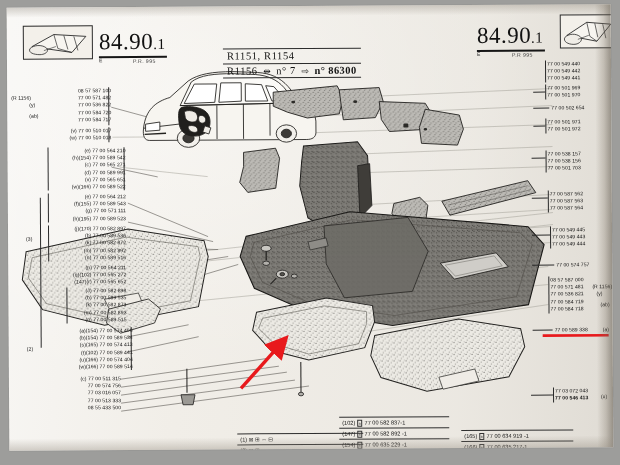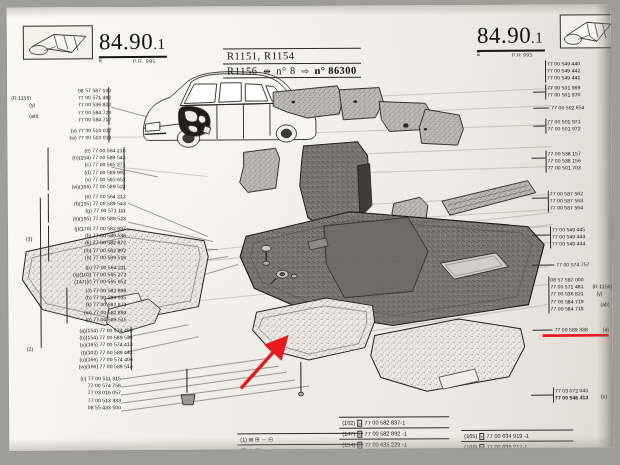--- a/index.html
+++ b/index.html
@@ -288,21 +288,21 @@
     </div>
     <div class="hdr-rule" style="left:92px; top:49px; width:68px;"></div>
     <div class="hdr-pr-l" style="left:92px; top:50px;">E</div>
     <div class="hdr-pr" style="left:126px; top:51px;">P.R. 995</div>
 
     <div class="modelbox" style="left:216px; top:18px;margin-top:24px;">
       <div class="modelrow first">R1151, R1154</div>
       <div class="modelrow">
         <span>R1156</span>
         <span class="sym">&nbsp;⇹&nbsp;</span>
-        <span>n° 8</span>
+        <span>n° 7</span>
         <span class="sym">&nbsp;⇨&nbsp;</span>
         <b>n° 86300</b>
       </div>
     </div>
 
     <div class="hdr-num" style="left:470px; top:18px;">
       <span class="big">84.90</span><span class="small">.1</span>
     </div>
     <div class="hdr-rule" style="left:470px; top:45px; width:68px;"></div>
     <div class="hdr-pr-l" style="left:470px; top:46px;">E</div>

